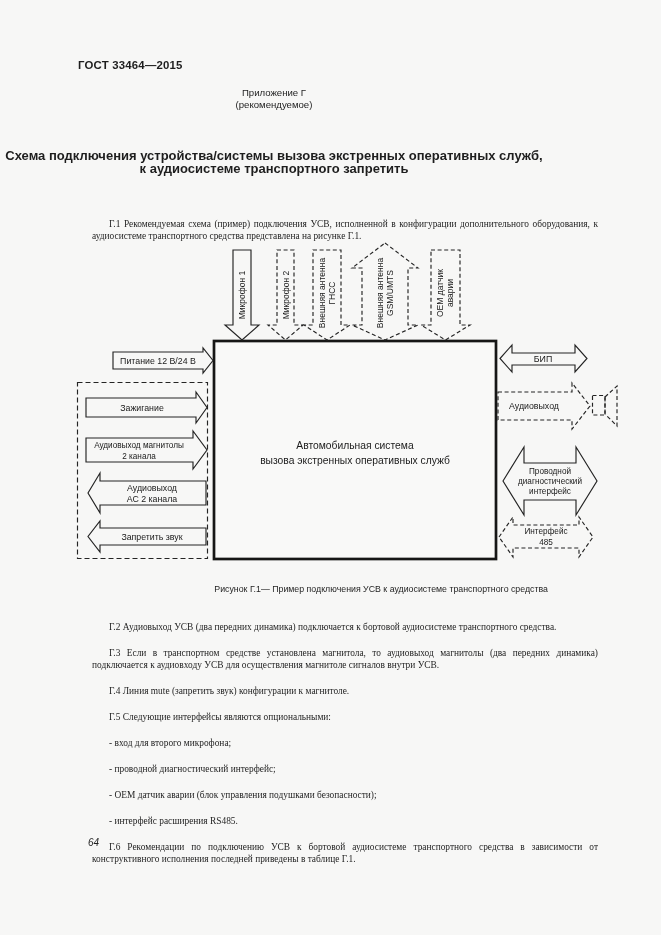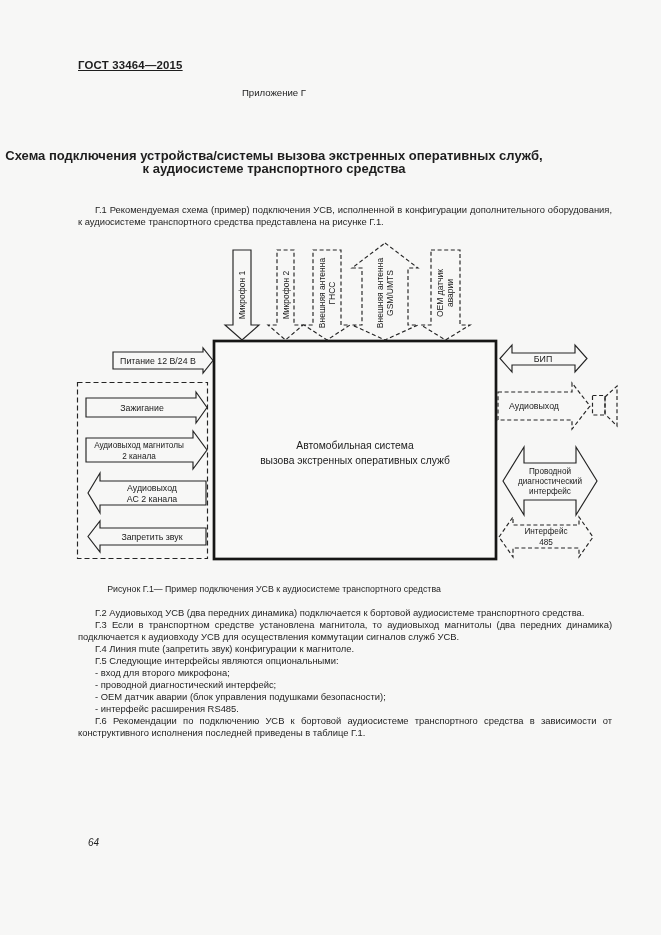--- a/index.html
+++ b/index.html
@@ -8,34 +8,34 @@
     background: #f7f7f6;
     position: relative;
     overflow: hidden;
     font-family: "Liberation Sans", sans-serif;
     color: #1e1e1e;
     -webkit-font-smoothing: antialiased;
   }
   .abs { position: absolute; }
   .std-code {
     left: 78px; top: 59px;
-    font-size: 11.4px; font-weight: bold; letter-spacing: 0.2px; text-decoration: underline;
+    font-size: 11.4px; font-weight: bold; letter-spacing: 0.2px;
   }
   .center-block { left: 0; width: 548px; text-align: center; }
   .appendix { top: 87px; font-size: 9.6px; line-height: 12px; }
   .doc-title { top: 149px; font-size: 13px; font-weight: bold; line-height: 13px; }
   .para {
     left: 78px; width: 534px;
     font-size: 9.4px; line-height: 12px;
     text-align: justify;
   }
-  .para p { margin: 0; text-indent: 17px; }
+  .para p { margin: 14px; text-indent: 17px; font-family: Liberation Serif, serif; }
   .g1-block { top: 204px; }
   .notes-block { top: 607px; }
-  .fig-caption { top: 584px; font-size: 8.8px; }
+  .fig-caption { top: 584px; font-size: 8.8px; text-align: right; }
   .page-num { left: 88px; top: 837px; font-size: 10px; font-style: italic; }
   svg.diagram { position: absolute; left: 0; top: 0; }
   svg .ln { stroke: #242424; stroke-width: 1.15; fill: none; }
   svg .dash { stroke-dasharray: 4 2.6; }
   svg .box { stroke: #161616; stroke-width: 2.7; fill: #f9f9f8; }
   svg text {
     fill: #1b1b1b;
     font-family: "Liberation Sans", sans-serif;
   }
   svg .t85 { font-size: 8.5px; }
@@ -44,25 +44,26 @@
   svg .tbox { font-size: 10.3px; }
   svg .mid { text-anchor: middle; }
 </style>
 </head>
 <body>
 
 <div class="abs std-code">ГОСТ 33464—2015</div>
 
 <div class="abs center-block appendix">
   <div>Приложение Г</div>
+  <div>(рекомендуемое)</div>
 </div>
 
 <div class="abs center-block doc-title">
   <div>Схема подключения устройства/системы вызова экстренных оперативных служб,</div>
-  <div>к аудиосистеме транспортного средства</div>
+  <div>к аудиосистеме транспортного запретить</div>
 </div>
 
 <div class="abs para g1-block">
   <p>Г.1  Рекомендуемая схема (пример) подключения УСВ, исполненной в конфигурации дополнительного оборудования, к аудиосистеме транспортного средства представлена на рисунке Г.1.</p>
 </div>
 
 <svg class="diagram" width="661" height="580" viewBox="0 0 661 580">
 
   <g>
     <rect class="box" x="214" y="341" width="282" height="218"></rect>
@@ -142,21 +143,21 @@
     <path class="ln dash" d="M499 537 L513 517 V525 H579 V517 L593 537 L579 557 V548 H513 V557 Z"></path>
     <text class="t82 mid" x="546" y="534">Интерфейс</text>
     <text class="t82 mid" x="546" y="545">485</text>
   </g>
 </svg>
 
 <div class="abs center-block fig-caption">Рисунок Г.1— Пример подключения УСВ к аудиосистеме транспортного средства</div>
 
 <div class="abs para notes-block">
   <p>Г.2  Аудиовыход УСВ (два передних динамика) подключается к бортовой аудиосистеме транспортного средства.</p>
-  <p>Г.3  Если в транспортном средстве установлена магнитола, то аудиовыход магнитолы (два передних динамика) подключается к аудиовходу УСВ для осуществления коммутации сигналов служб УСВ.</p>
+  <p>Г.3  Если в транспортном средстве установлена магнитола, то аудиовыход магнитолы (два передних динамика) подключается к аудиовходу УСВ для осуществления магнитоле сигналов внутри УСВ.</p>
   <p>Г.4  Линия mute (запретить звук) конфигурации к магнитоле.</p>
   <p>Г.5  Следующие интерфейсы являются опциональными:</p>
   <p>- вход для второго микрофона;</p>
   <p>- проводной диагностический интерфейс;</p>
   <p>- OEM датчик аварии (блок управления подушками безопасности);</p>
   <p>- интерфейс расширения RS485.</p>
   <p>Г.6  Рекомендации по подключению УСВ к бортовой аудиосистеме транспортного средства в зависимости от конструктивного исполнения последней приведены в таблице Г.1.</p>
 </div>
 
 <div class="abs page-num">64</div>

